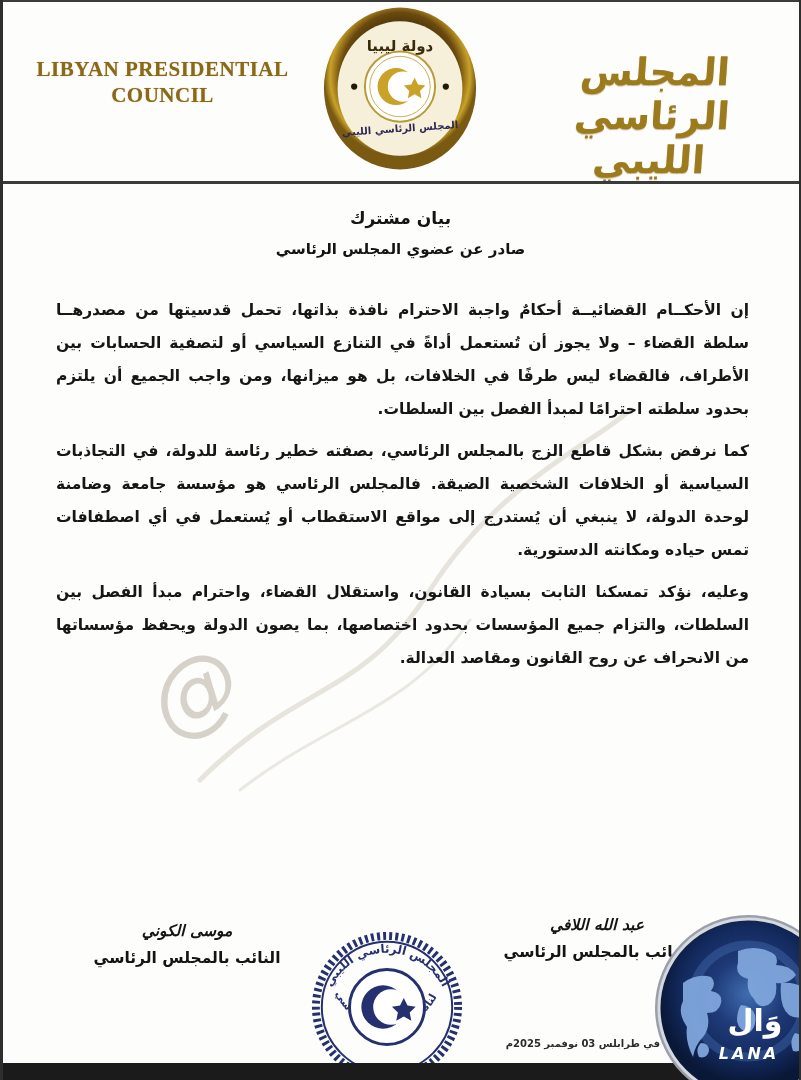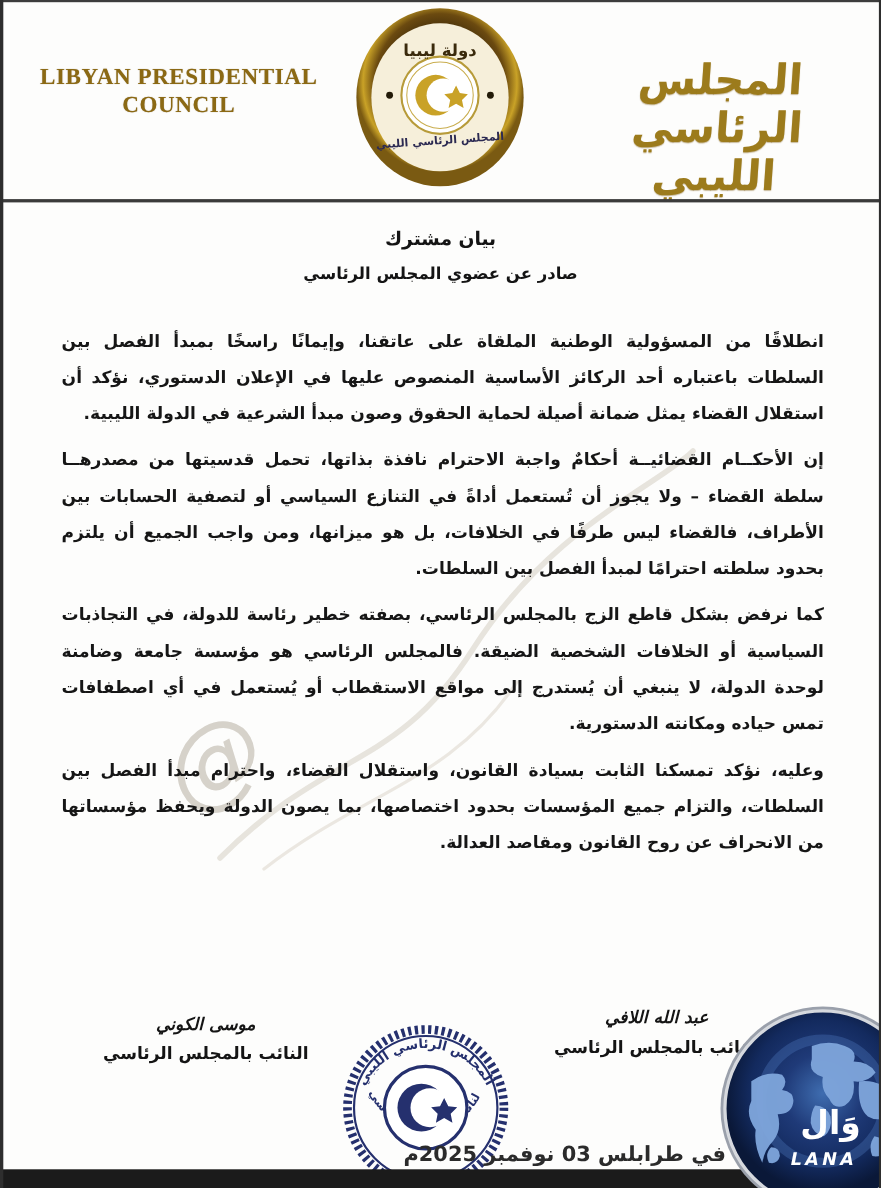--- a/index.html
+++ b/index.html
@@ -67,21 +67,21 @@
   .sig .sig-title{font-size:15.5px;}
   .sig-left{left:62px;top:922px;width:250px;}
   .sig-right{left:472px;top:916px;width:250px;}
 
   
   .stamp{position:absolute;left:308px;top:928px;width:158px;height:158px;z-index:2;}
 
   
   .dateline{
     position:absolute;right:141px;top:1038px;direction:rtl;white-space:nowrap;
-    font-size:19px;font-weight:bold;color:#2b2b2b;z-index:3;
+    font-size:10px;font-weight:bold;color:#2b2b2b;z-index:3;
   }
 
   
   .lana{position:absolute;left:653px;top:913px;width:190px;height:190px;z-index:7;}
 </style>
 </head>
 <body>
 
 <div class="page">
 
@@ -128,21 +128,20 @@
   <div class="doc-title">بيان مشترك</div>
   <div class="doc-subtitle">صادر عن عضوي المجلس الرئاسي</div>
 
   <svg class="watermark-strokes" width="460" height="420">
     <path d="M20 400 C 120 300, 180 320, 250 210 S 420 60, 450 30" fill="none" stroke="#b5ab97" stroke-width="5" stroke-linecap="round"></path>
     <path d="M60 410 C 150 340, 230 330, 290 240" fill="none" stroke="#c2b8a4" stroke-width="3" stroke-linecap="round"></path>
   </svg>
   <div class="watermark">@</div>
 
   <div class="body-text">
-    <p>انطلاقًا من المسؤولية الوطنية الملقاة على عاتقنا، وإيمانًا راسخًا بمبدأ الفصل بين السلطات باعتباره أحد الركائز الأساسية المنصوص عليها في الإعلان الدستوري، نؤكد أن استقلال القضاء يمثل ضمانة أصيلة لحماية الحقوق وصون مبدأ الشرعية في الدولة الليبية.</p>
     <p>إن الأحكــام القضائيــة أحكامٌ واجبة الاحترام نافذة بذاتها، تحمل قدسيتها من مصدرهــا سلطة القضاء – ولا يجوز أن تُستعمل أداةً في التنازع السياسي أو لتصفية الحسابات بين الأطراف، فالقضاء ليس طرفًا في الخلافات، بل هو ميزانها، ومن واجب الجميع أن يلتزم بحدود سلطته احترامًا لمبدأ الفصل بين السلطات.</p>
     <p>كما نرفض بشكل قاطع الزج بالمجلس الرئاسي، بصفته خطير رئاسة للدولة، في التجاذبات السياسية أو الخلافات الشخصية الضيقة. فالمجلس الرئاسي هو مؤسسة جامعة وضامنة لوحدة الدولة، لا ينبغي أن يُستدرج إلى مواقع الاستقطاب أو يُستعمل في أي اصطفافات تمس حياده ومكانته الدستورية.</p>
     <p>وعليه، نؤكد تمسكنا الثابت بسيادة القانون، واستقلال القضاء، واحترام مبدأ الفصل بين السلطات، والتزام جميع المؤسسات بحدود اختصاصها، بما يصون الدولة ويحفظ مؤسساتها من الانحراف عن روح القانون ومقاصد العدالة.</p>
   </div>
 
   <div class="sig sig-right">
     <div class="sig-name">عبد الله اللافي</div>
     <div class="sig-title">النائب بالمجلس الرئاسي</div>
   </div>
   <div class="sig sig-left">

